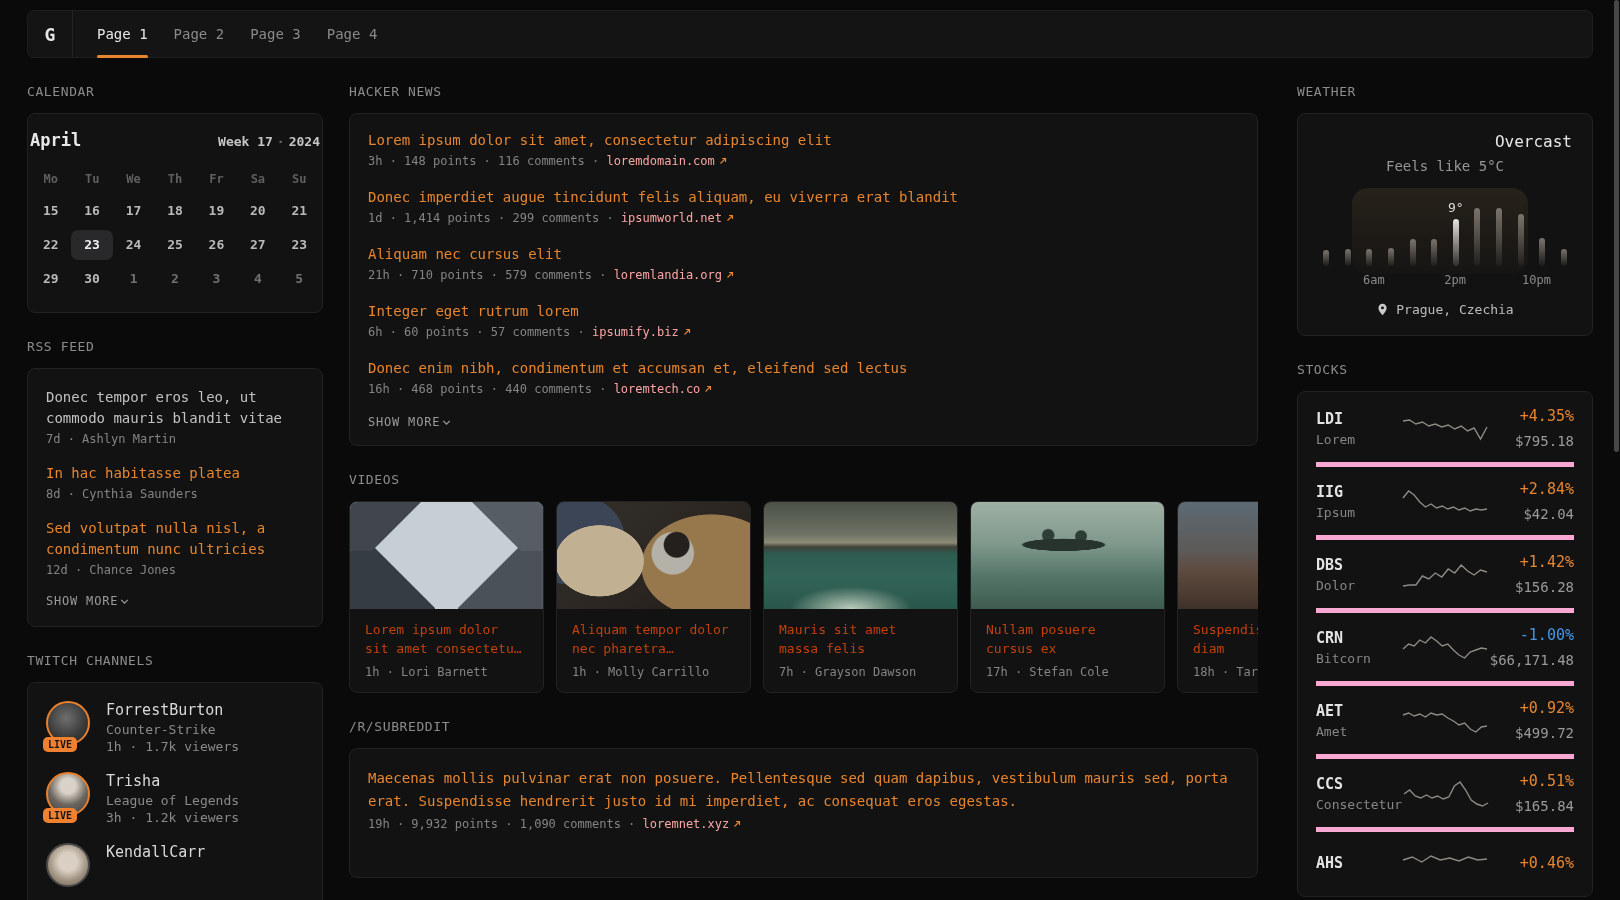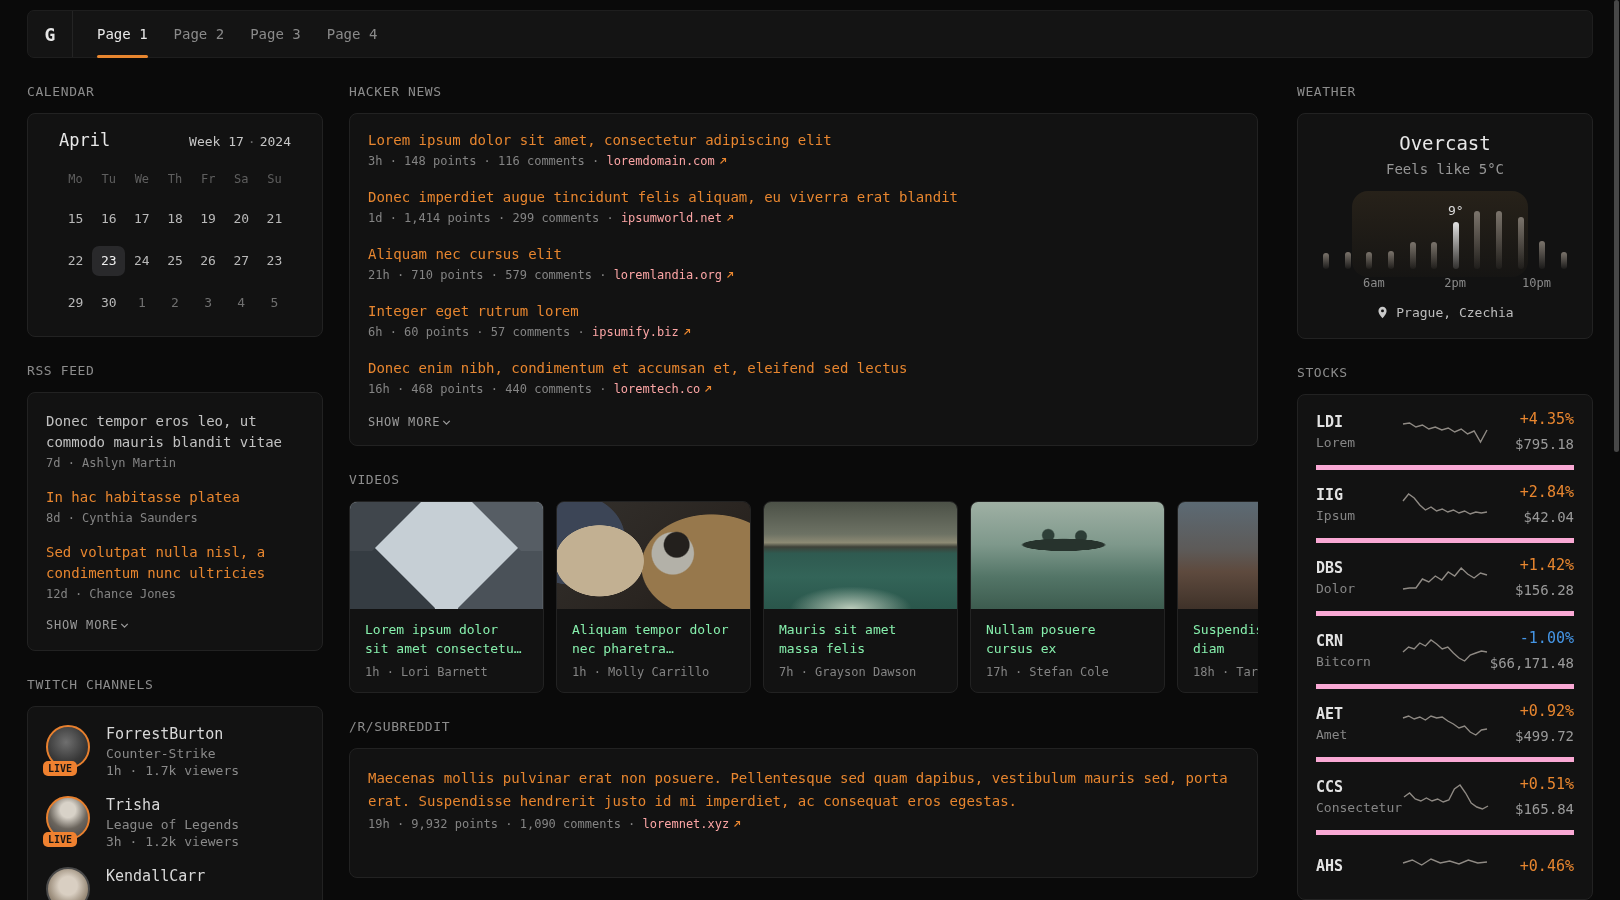--- a/index.html
+++ b/index.html
@@ -22,26 +22,26 @@
   
   .cols { display:flex; align-items:flex-start; }
   .col-left  { width:296px; margin-right:26px; }
   .col-center{ width:909px; margin-right:39px; }
   .col-right { width:296px; }
 
   .section-label { font-size:13px; letter-spacing:0.6px; color:#8c8c8c; margin:26px 0 14px; }
   .card { background:#121212; border:1px solid #222222; border-radius:8px; }
 
   
-  .cal { padding:16px 31px 18px; }
+  .cal { padding:16px 2px 18px;font-weight:bold; }
   .cal-head { display:flex; justify-content:space-between; align-items:baseline; margin-bottom:16px; }
   .cal-month { font-size:17px; color:#e8e8e8; }
   .cal-week { font-size:13px; color:#c6c6c6; }
   .cal-week .dot { color:#6a6a6a; padding:0 4px; }
-  .cal-grid { display:grid; grid-template-columns:repeat(7,1fr); row-gap:12px; text-align:center; }
+  .cal-grid { display:grid; grid-template-columns:repeat(7,1fr); row-gap:4px; text-align:center; }
   .cal-dh { font-size:12px; color:#5f5f5f; padding:6px 0; }
   .cal-d { font-size:13px; color:#b9b9b9; height:30px; line-height:30px; border-radius:7px; cursor:default; }
   .cal-d.dim { color:#707070; }
   .cal-d.sel { background:#29292b; color:#efefef; }
 
   
   .rss { padding:18px; }
   .rss-item { margin-bottom:17px; }
   .rss-title { font-size:14px; line-height:21px; color:#e8862f; cursor:pointer; }
   .rss-title.read { color:#c2c2c2; }
@@ -70,21 +70,21 @@
   .hn-title { font-size:14px; line-height:20px; color:#e8862f; cursor:pointer; }
   .hn-meta { font-size:12px; color:#848484; margin-top:4px; }
   .hn-meta .domain { color:#fca5a5; }
   .ext-arrow { display:inline-block; vertical-align:-1px; margin-left:3px; }
 
   
   .videos-row { display:flex; gap:12px; width:909px; overflow:hidden; }
   .v-card { flex:0 0 195px; background:#121212; border:1px solid #222; border-radius:8px; overflow:hidden; }
   .v-thumb { width:100%; height:107px; }
   .v-body { padding:11px 15px 13px; }
-  .v-title { font-size:13px; line-height:19px; color:#86efac; cursor:pointer; }
+  .v-title { font-size:13px; line-height:19px; color:#c2410c; cursor:pointer; }
   .v-meta { font-size:12px; color:#848484; margin-top:7px; white-space:nowrap; }
 
   .th-pillars { background-color:#c6cfd5; background-repeat:no-repeat; background-image:
       linear-gradient(135deg,#40464c 54%,rgba(0,0,0,0) 55%),
       linear-gradient(225deg,#565d64 54%,rgba(0,0,0,0) 55%),
       linear-gradient(45deg,#353c42 58%,rgba(0,0,0,0) 59%),
       linear-gradient(315deg,#4a5158 58%,rgba(0,0,0,0) 59%);
     background-size:42% 46%,42% 46%,44% 58%,44% 58%;
     background-position:0 0,100% 0,0 100%,100% 100%; }
   .th-camera { background:
@@ -104,21 +104,21 @@
       linear-gradient(180deg, #9fb0a4 0%, #7e988b 40%, #537567 70%, #3d5c4f 100%); }
   .th-mist { background:
       radial-gradient(ellipse 16% 45% at 56% 62%, #1d1a18 0 60%, rgba(0,0,0,0) 65%),
       linear-gradient(180deg, #5c6a74 0%, #5d5a58 45%, #5e4a3e 65%, #3f3229 100%); }
 
   .sub { padding:18px; min-height:130px; }
   .sub-title { font-size:14px; line-height:23px; color:#e8862f; cursor:pointer; max-width:860px; }
 
   
   .weather { padding:18px 20px 18px; text-align:center; }
-  .w-cond { font-size:19px; color:#e8e8e8; }
+  .w-cond { font-size:16px; color:#e8e8e8;text-align:right; }
   .w-feels { font-size:14px; color:#969696; margin-top:7px; }
   .hourly { position:relative; width:252px; height:100px; margin:14px auto 0; }
   .h-hl { position:absolute; left:13%; width:70%; top:0; bottom:14px; border-radius:16px;
           background:linear-gradient(180deg, rgba(210,160,85,0.11), rgba(210,160,85,0.02)); }
   .h-bars { position:absolute; left:4px; right:4px; bottom:22px; height:60px;
             display:flex; align-items:flex-end; justify-content:space-between; }
   .h-bar { width:6px; border-radius:3px; position:relative;
            background:linear-gradient(180deg,#7b746c, rgba(123,116,108,0.08)); }
   .h-bar.cur { background:linear-gradient(180deg,#e3e3e3, rgba(227,227,227,0.12)); }
   .h-temp { position:absolute; top:-19px; left:50%; transform:translateX(-50%);

